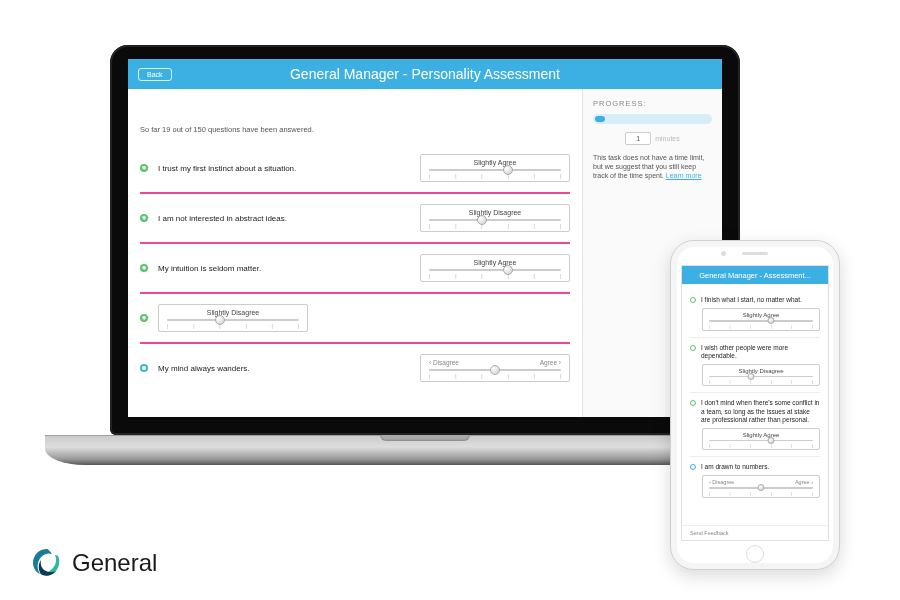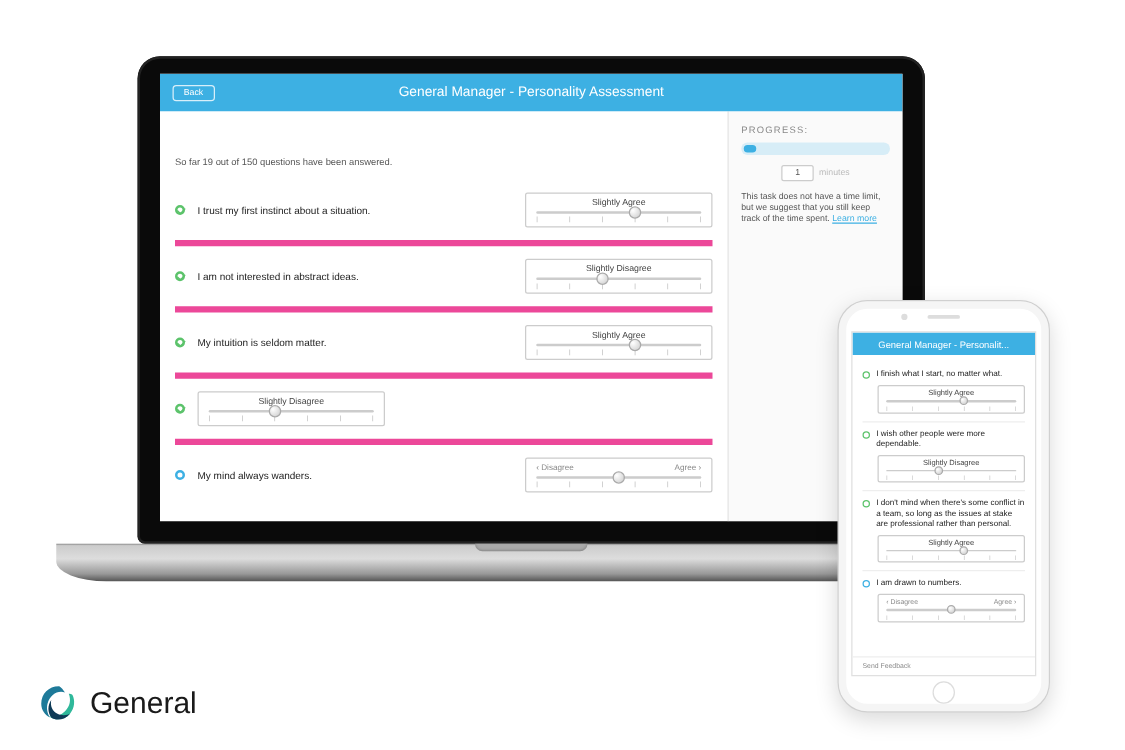--- a/index.html
+++ b/index.html
@@ -68,21 +68,21 @@
     color: #fff;
     font-size: 7px;
     padding: 2px 8px;
     border-radius: 3px;
     background: transparent;
   }
   .app-title {
     position: absolute;
     left: 0; right: 0;
     text-align: center;
-    font-size: 11px;
+    font-size: 14px;
     font-weight: 400;
     pointer-events: none;
   }
   .app-body {
     flex: 1;
     display: flex;
     overflow: hidden;
   }
   .main {
     flex: 1;
@@ -91,21 +91,21 @@
   }
   .progress-line {
     color: #555;
     font-size: 7.5px;
     margin-bottom: 10px;
     margin-top: 26px;
   }
   .q-row {
     display: flex;
     align-items: center;
-    border-bottom: 5px solid #ec4899;
+    border-bottom: 2px solid #ec4899;
     padding: 10px 0;
     gap: 10px;
   }
   .q-row:last-child { border-bottom: none; }
   .q-marker {
     width: 8px; height: 8px;
     border: 2px solid #5cc36b;
     border-radius: 50%;
     flex-shrink: 0;
     position: relative;
@@ -441,21 +441,21 @@
   </div>
   <div class="laptop-base">
     <div class="laptop-notch"></div>
   </div>
 </div>
 
 <div class="phone">
   <div class="phone-speaker"></div>
   <div class="phone-cam"></div>
   <div class="phone-screen">
-    <div class="ph-header">General Manager - Personalit...</div>
+    <div class="ph-header">General Manager - Assessment...</div>
     <div class="ph-body">
 
       <div class="ph-q">
         <div class="ph-qh">
             <div class="ph-marker"></div>
           <div class="ph-text">I finish what I start, no matter what.</div>
           </div>
         <div class="ph-slider">
           <div class="ph-sl-label">Slightly Agree</div>
           <div class="ph-track">

